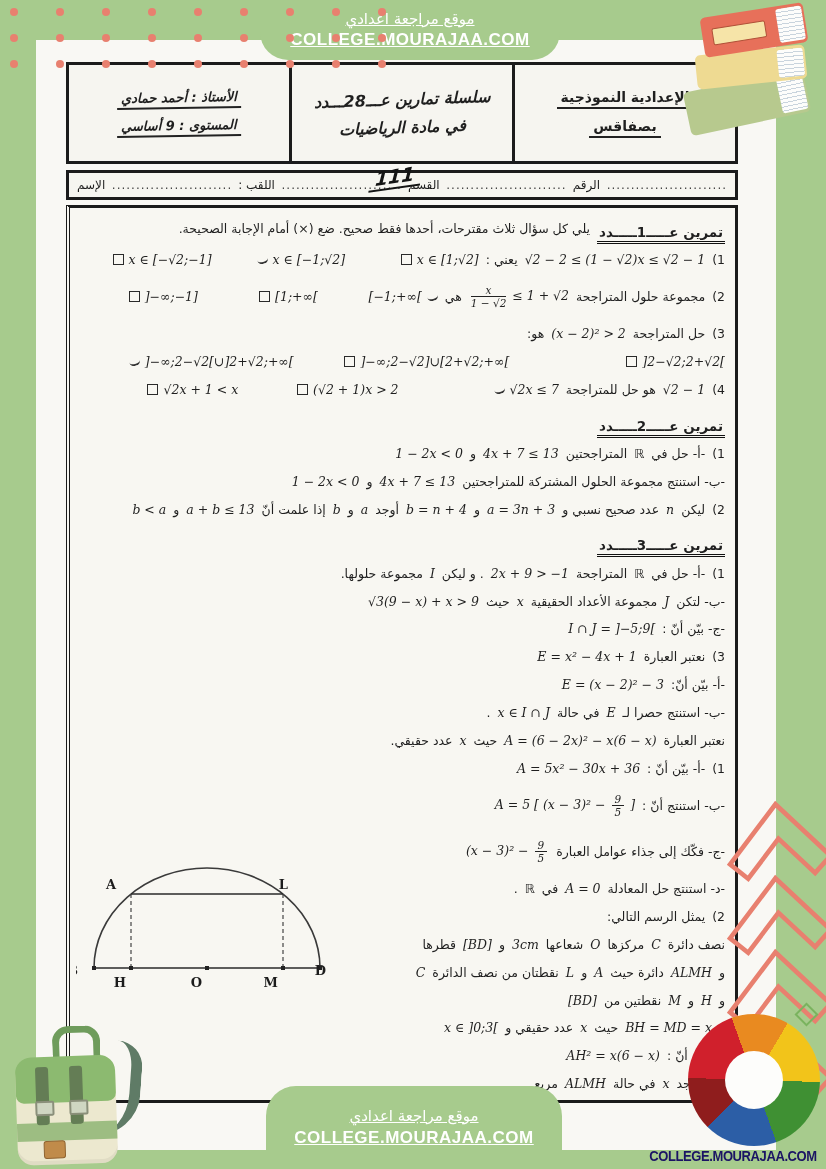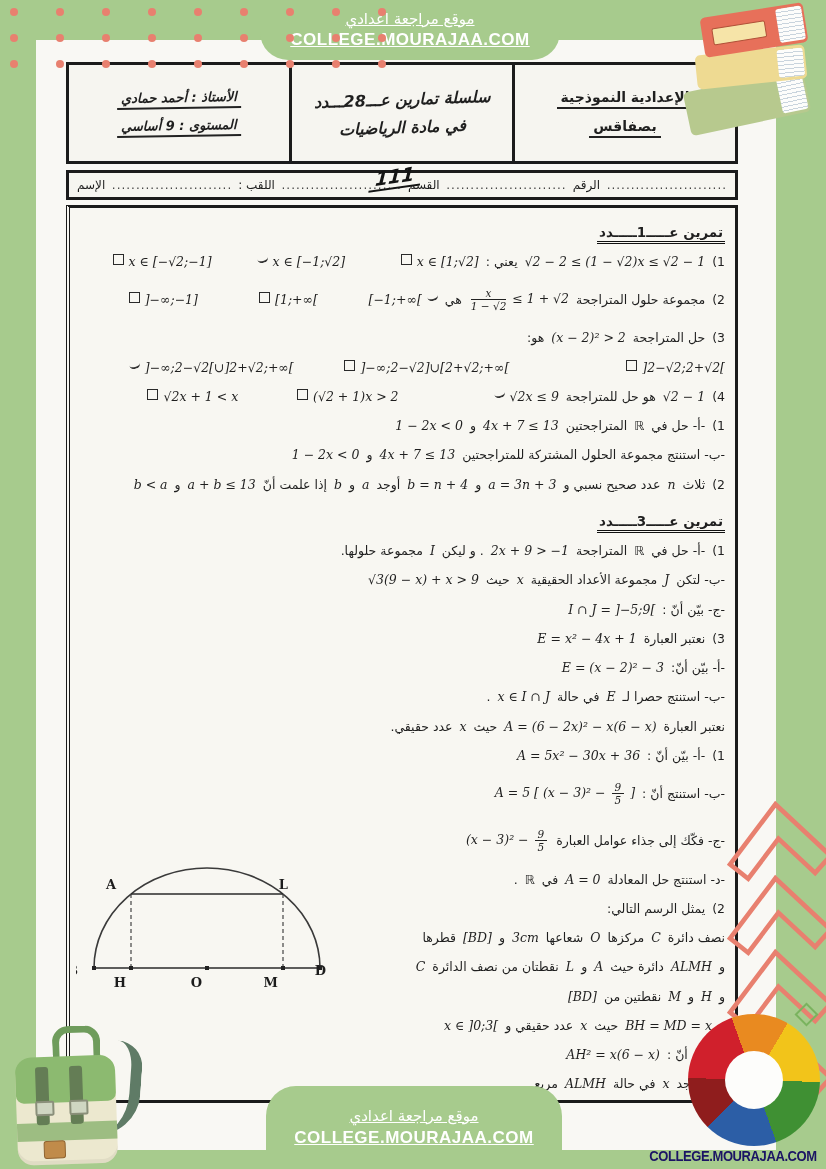--- a/index.html
+++ b/index.html
@@ -44,21 +44,21 @@
   .exhdr{font-weight:bold;font-size:13.5px;border-bottom:3px double #111;padding:0 2px 1px;white-space:nowrap;margin-top:12px;}
   .ar{white-space:nowrap;}
   .math{font-family:"DejaVu Serif","DejaVu Sans",serif;font-style:italic;white-space:nowrap;direction:ltr;unicode-bidi:isolate;}
   .math .frac{display:inline-flex;flex-direction:column;vertical-align:middle;text-align:center;
               font-size:10.5px;line-height:1.15;margin:0 2px;}
   .math .fnum{border-bottom:1px solid #222;padding:0 3px;}
   .cbox{display:inline-block;width:9px;height:9px;border:1.5px solid #2a2a2a;flex:none;}
   .hwmark{display:inline-block;width:11px;height:7px;border-bottom:2px solid #333;border-radius:50%;
           transform:rotate(-14deg);flex:none;}
   .opts{flex:1;display:flex;direction:rtl;align-items:center;}
-  .opt{flex:1;display:flex;direction:rtl;align-items:flex-start;gap:5px;}
+  .opt{flex:1;display:flex;direction:rtl;align-items:center;gap:5px;}
   
   .figure{position:absolute;left:6px;top:645px;}
   .figure text{font-family:"DejaVu Serif",serif;font-size:13px;font-weight:bold;fill:#1c1c1c;}
   
   .chev{position:absolute;z-index:4;}
   
   .books{position:absolute;left:682px;top:2px;width:142px;height:135px;z-index:8;}
   .book{position:absolute;border-radius:5px;}
   .pages{position:absolute;right:2px;top:3px;bottom:3px;width:26px;background:
          repeating-linear-gradient(#fdfdfb 0 3px,#c9d4dd 3px 4px);border-radius:3px;}
@@ -151,20 +151,21 @@
           <text x="40" y="36">A</text>
           <text x="212" y="36">L</text>
           <text x="2" y="122">B</text>
           <text x="250" y="122">D</text>
           <text x="50" y="134">H</text>
           <text x="126" y="134">O</text>
           <text x="202" y="134">M</text>
         </svg>
       <div class="line">
             <span class="exhdr">تمرين عـــــ1ـــــدد</span>
+            <span class="ar">يلي كل سؤال ثلاث مقترحات، أحدها فقط صحيح. ضع (×) أمام الإجابة الصحيحة.</span>
           </div>
           <div class="line">
             <span class="ar">1)</span>
             <span class="math" dir="ltr">√2 − 2 ≤ (1 − √2)x ≤ √2 − 1</span>
             <span class="ar">يعني :</span>
             <span class="opts">
               <span class="opt">
                 <span class="math" dir="ltr">x ∈ [1;√2]</span>
                 <span class="cbox"></span>
               </span>
@@ -222,51 +223,54 @@
                 <span class="hwmark"></span>
               </span>
             </span>
           </div>
           <div class="line">
             <span class="ar">4)</span>
             <span class="math" dir="ltr">√2 − 1</span>
             <span class="ar">هو حل للمتراجحة</span>
             <span class="opts">
               <span class="opt">
-                <span class="math" dir="ltr">√2x ≤ 9</span>
+                <span class="math" dir="ltr">√2x ≤ 7</span>
                 <span class="hwmark"></span>
               </span>
               <span class="opt">
                 <span class="math" dir="ltr">(√2 + 1)x &gt; 2</span>
                 <span class="cbox"></span>
               </span>
               <span class="opt">
                 <span class="math" dir="ltr">√2x + 1 &lt; x</span>
                 <span class="cbox"></span>
               </span>
             </span>
+          </div>
+          <div class="line">
+            <span class="exhdr">تمرين عـــــ2ـــــدد</span>
           </div>
           <div class="line">
             <span class="ar">1)</span>
             <span class="ar">-أ- حل في</span>
             <span class="math" dir="ltr">ℝ</span>
             <span class="ar">المتراجحتين</span>
             <span class="math" dir="ltr">4x + 7 ≤ 13</span>
             <span class="ar">و</span>
             <span class="math" dir="ltr">1 − 2x &lt; 0</span>
           </div>
           <div class="line">
             <span class="ar">-ب- استنتج مجموعة الحلول المشتركة للمتراجحتين</span>
             <span class="math" dir="ltr">4x + 7 ≤ 13</span>
             <span class="ar">و</span>
             <span class="math" dir="ltr">1 − 2x &lt; 0</span>
           </div>
           <div class="line">
             <span class="ar">2)</span>
-            <span class="ar">ثلاث</span>
+            <span class="ar">ليكن</span>
             <span class="math" dir="ltr">n</span>
             <span class="ar">عدد صحيح نسبي و</span>
             <span class="math" dir="ltr">a = 3n + 3</span>
             <span class="ar">و</span>
             <span class="math" dir="ltr">b = n + 4</span>
             <span class="ar">أوجد</span>
             <span class="math" dir="ltr">a</span>
             <span class="ar">و</span>
             <span class="math" dir="ltr">b</span>
             <span class="ar">إذا علمت أنّ</span>

